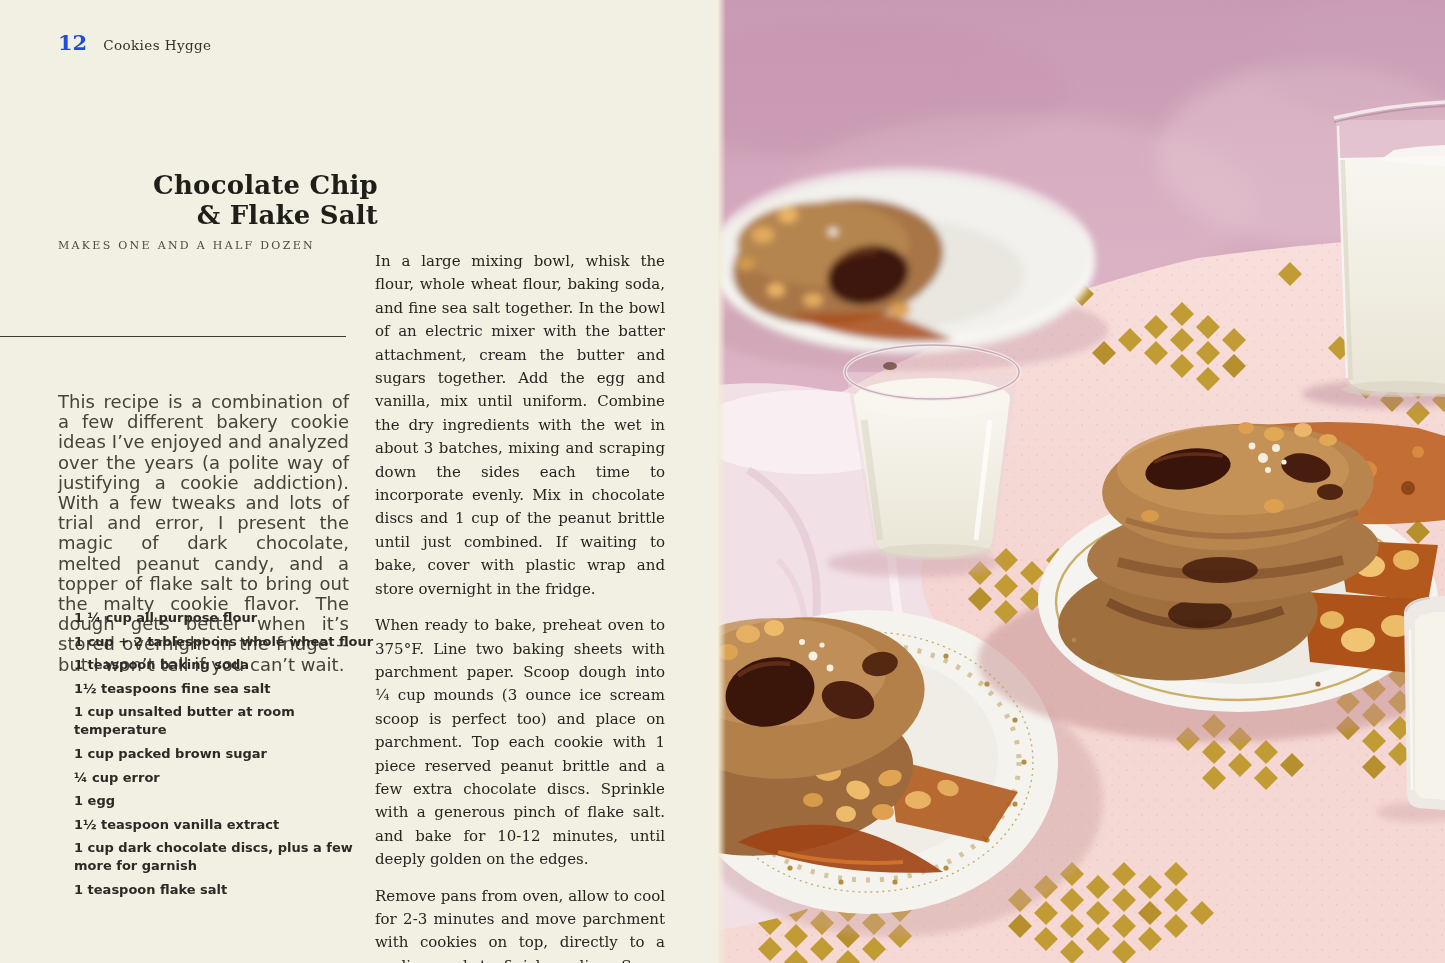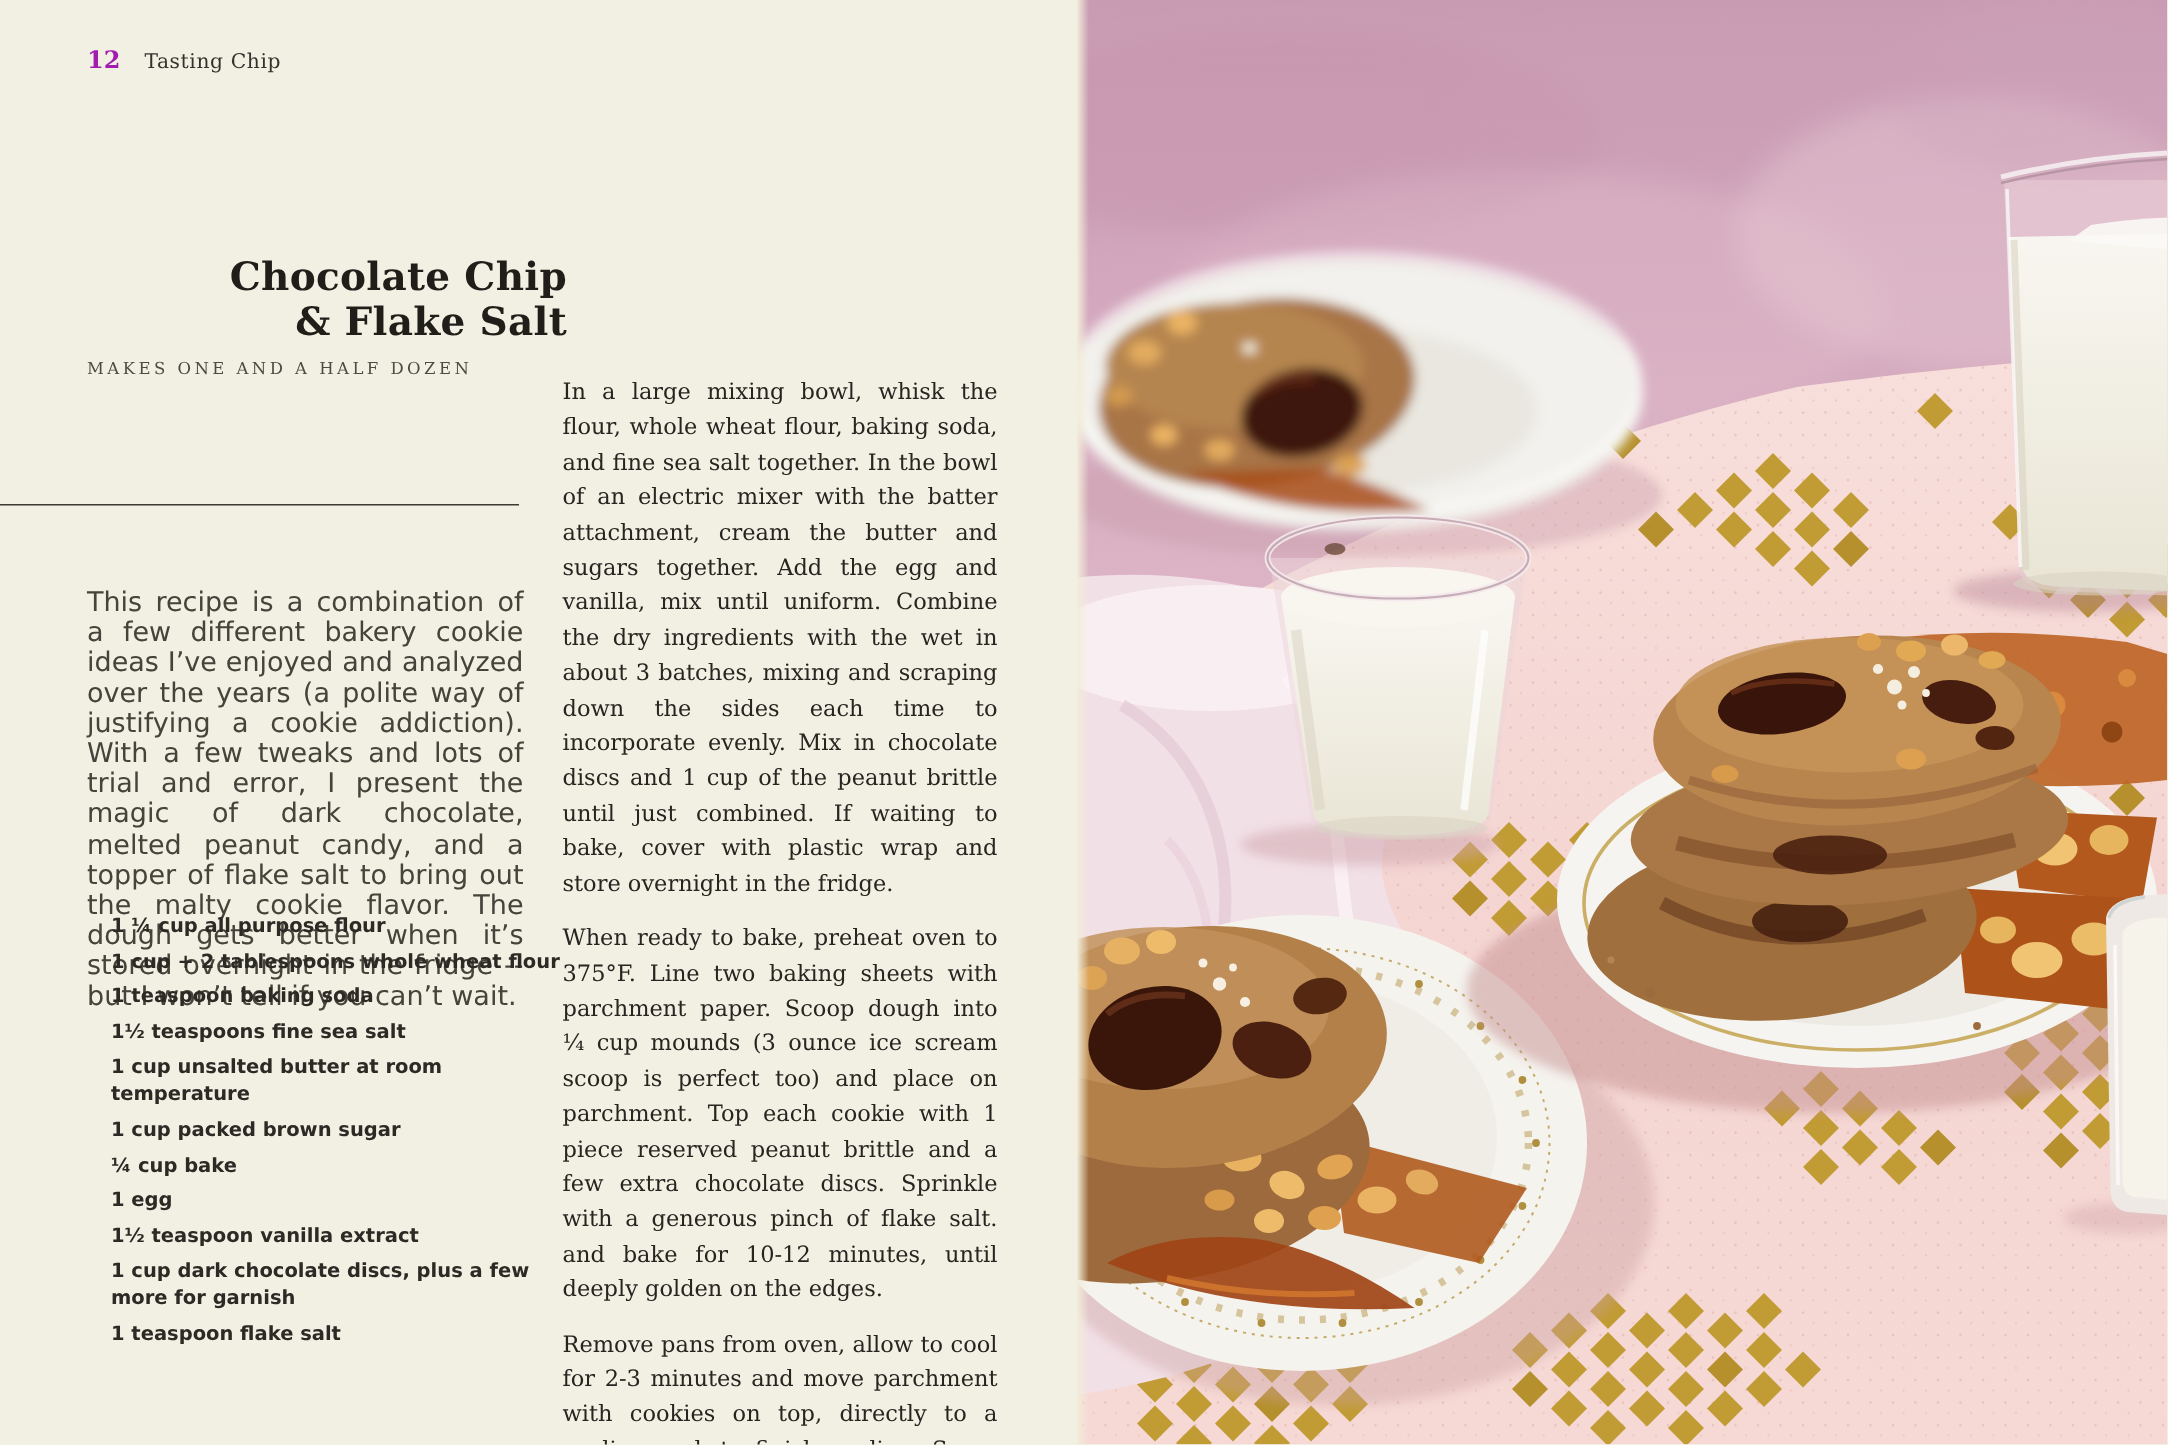--- a/index.html
+++ b/index.html
@@ -4,21 +4,21 @@
 <style>
   html,body{margin:0;padding:0;}
   body{
     width:1445px;height:963px;position:relative;overflow:hidden;
     background:#f2efe3;
     font-family:"DejaVu Sans",sans-serif;
     -webkit-font-smoothing:antialiased;
   }
   .page-left{position:absolute;left:0;top:0;width:718px;height:963px;background:#f2efe3;}
   .folio{position:absolute;left:58px;top:30px;display:flex;align-items:baseline;gap:16px;}
-  .folio .num{font-family:"DejaVu Serif",serif;font-weight:bold;font-size:16px;color:#a21caf;}
+  .folio .num{font-family:"DejaVu Serif",serif;font-weight:bold;font-size:21px;color:#1d4ed8;}
   .folio .book{font-family:"DejaVu Serif",serif;font-size:13.5px;color:#33322c;letter-spacing:.4px;}
   .title-block{position:absolute;left:58px;top:171px;width:320px;}
   .recipe-title{font-family:"DejaVu Serif",serif;font-weight:bold;font-size:26px;line-height:29.5px;color:#1f1e19;letter-spacing:.2px;text-align:right;}
   .recipe-yield{margin-top:9px;font-family:"DejaVu Serif",serif;font-size:11px;letter-spacing:2.3px;color:#4c4a42;}
   .rule{position:absolute;left:0;top:336px;width:346px;border-top:1.6px solid #3c3a33;}
   .intro{position:absolute;left:58px;top:374px;width:291px;
     font-size:18px;line-height:20.2px;color:#45433a;text-align:justify;}
   .ingredients{position:absolute;left:58px;top:593px;width:302px;list-style:none;margin:16px;padding:0;}
   .ingredients li{font-size:13px;line-height:18px;font-weight:600;color:#2b2a25;margin:0 0 5.6px 0;}
   .method{position:absolute;left:375px;top:250px;width:290px;
@@ -27,21 +27,21 @@
   .photo-wrap{position:absolute;left:718px;top:0;width:727px;height:963px;overflow:hidden;}
   .photo-wrap svg{display:block;}
 </style>
 </head>
 <body>
 
 <div class="page-left">
 
   <div class="folio">
     <span class="num">12</span>
-    <span class="book">Tasting Chip</span>
+    <span class="book">Cookies Hygge</span>
   </div>
 
   <div class="title-block">
     <div class="recipe-title">
       <div>Chocolate Chip</div>
       <div>&amp; Flake Salt</div>
     </div>
     <div class="recipe-yield">MAKES ONE AND A HALF DOZEN</div>
   </div>
 
@@ -49,21 +49,21 @@
 
   <p class="intro">This recipe is a combination of a few different bakery cookie ideas I’ve enjoyed and analyzed over the years (a polite way of justifying a cookie addiction). With a few tweaks and lots of trial and error, I present the magic of dark chocolate, melted peanut candy, and a topper of flake salt to bring out the malty cookie flavor. The dough gets better when it’s stored overnight in the fridge -- but I won’t tell if you can’t wait.</p>
 
   <ul class="ingredients">
     <li>1 ¼ cup all purpose flour</li>
     <li>1 cup + 2 tablespoons whole wheat flour</li>
     <li>1 teaspoon baking soda</li>
     <li>1½ teaspoons fine sea salt</li>
     <li>1 cup unsalted butter at room temperature</li>
     <li>1 cup packed brown sugar</li>
-    <li>¼ cup bake</li>
+    <li>¼ cup error</li>
     <li>1 egg</li>
     <li>1½ teaspoon vanilla extract</li>
     <li>1 cup dark chocolate discs, plus a few more for garnish</li>
     <li>1 teaspoon flake salt</li>
   </ul>
 
   <div class="method">
     <p>In a large mixing bowl, whisk the flour, whole wheat flour, baking soda, and fine sea salt together. In the bowl of an electric mixer with the batter attachment, cream the butter and sugars together. Add the egg and vanilla, mix until uniform. Combine the dry ingredients with the wet in about 3 batches, mixing and scraping down the sides each time to incorporate evenly. Mix in chocolate discs and 1 cup of the peanut brittle until just combined. If waiting to bake, cover with plastic wrap and store overnight in the fridge.</p>
     <p>When ready to bake, preheat oven to 375°F. Line two baking sheets with parchment paper. Scoop dough into ¼ cup mounds (3 ounce ice scream scoop is perfect too) and place on parchment. Top each cookie with 1 piece reserved peanut brittle and a few extra chocolate discs. Sprinkle with a generous pinch of flake salt. and bake for 10-12 minutes, until deeply golden on the edges.</p>
     <p>Remove pans from oven, allow to cool for 2-3 minutes and move parchment with cookies on top, directly to a cooling rack to finish cooling. Serve warm with milk.</p>

